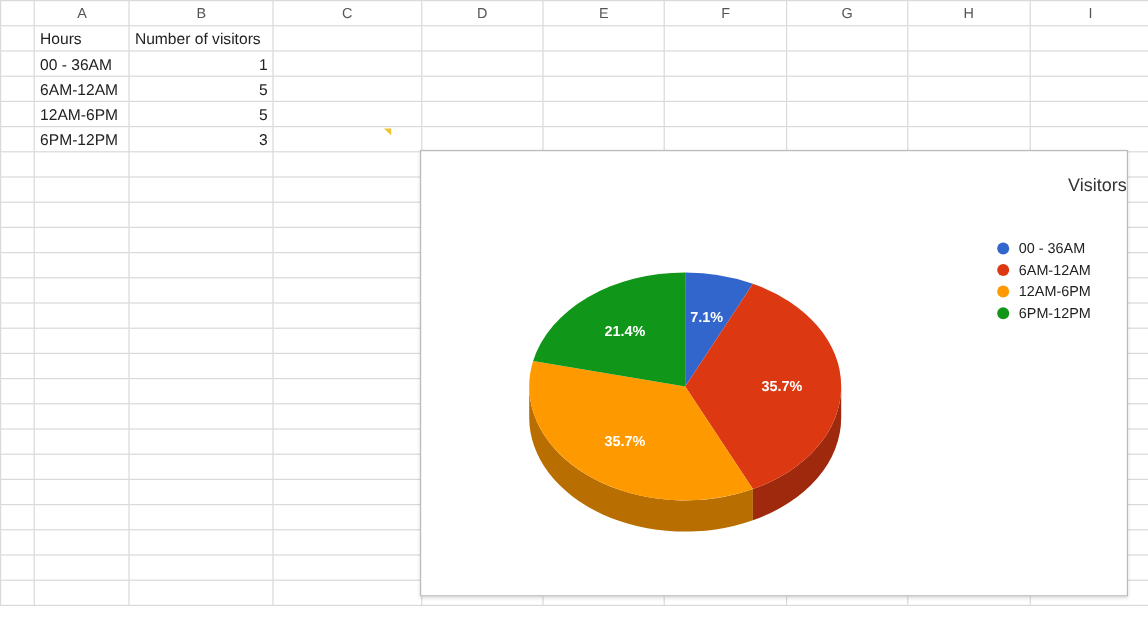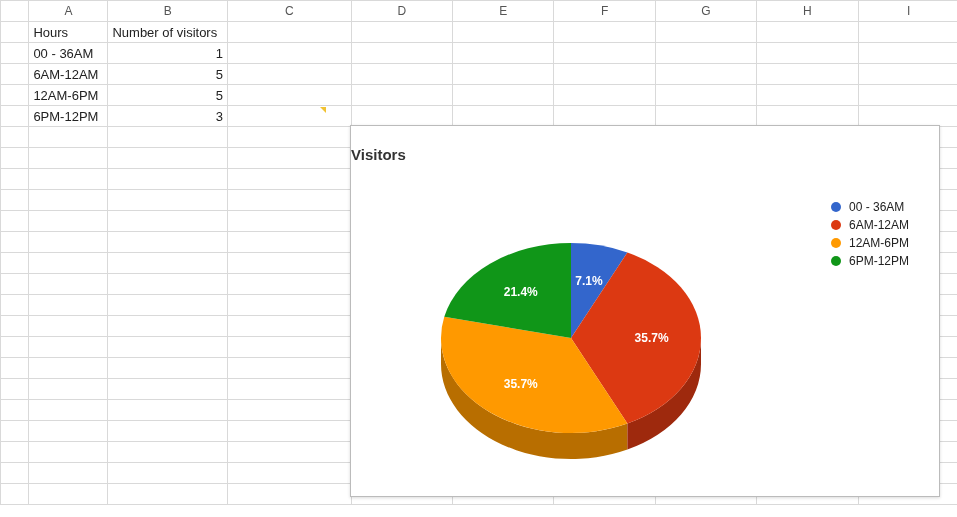--- a/index.html
+++ b/index.html
@@ -7,25 +7,25 @@
   table.grid{border-collapse:collapse;table-layout:fixed;width:960px;}
   table.grid th,table.grid td{border:1px solid #d9d9d9;height:21px;box-sizing:border-box;padding:0 4px;white-space:nowrap;overflow:hidden;}
   table.grid th{background:#fff;font-weight:normal;color:#555;text-align:center;font-size:12px;}
   table.grid th.rowhdr{width:28px;background:#fff;}
   table.grid td{font-size:13px;text-align:left;background:#fff;}
   table.grid td.num{text-align:right;}
   .colA{width:78px;} .colB{width:118px;} .colC{width:122px;} .colD{width:100px;}
   .colE{width:100px;} .colF{width:100px;} .colG{width:100px;} .colH{width:100px;} .colI{width:100px;}
   .sel-marker{position:absolute;left:320px;top:107px;width:0;height:0;border-top:6px solid #F1C232;border-left:6px solid transparent;}
   .chart-box{position:absolute;left:350px;top:125px;width:588px;height:370px;background:#fff;border:1px solid #bbb;box-shadow:0 1px 3px rgba(0,0,0,.15);}
-  .chart-title{position:absolute;left:0;top:20px;width:100%;text-align:left;font-weight:bold;font-size:15px;color:#333;}
+  .chart-title{position:absolute;left:0;top:20px;width:100%;text-align:right;font-weight:normal;font-size:15px;color:#333;}
   .legend{position:absolute;right:30px;top:72px;font-size:12px;line-height:18px;}
   .legend .row{display:flex;align-items:center;gap:8px;}
   .legend .dot{width:10px;height:10px;border-radius:50%;}
-  .pie-wrap{position:absolute;left:60px;top:72px;width:320px;height:300px;}
+  .pie-wrap{position:absolute;left:60px;top:56px;width:320px;height:300px;}
   svg{overflow:visible;}
   .slice-label{font-size:12px;font-weight:bold;fill:#fff;}
 </style>
 </head>
 <body>
 
 <div id="sheet">
 
   <table class="grid">
     <colgroup>

